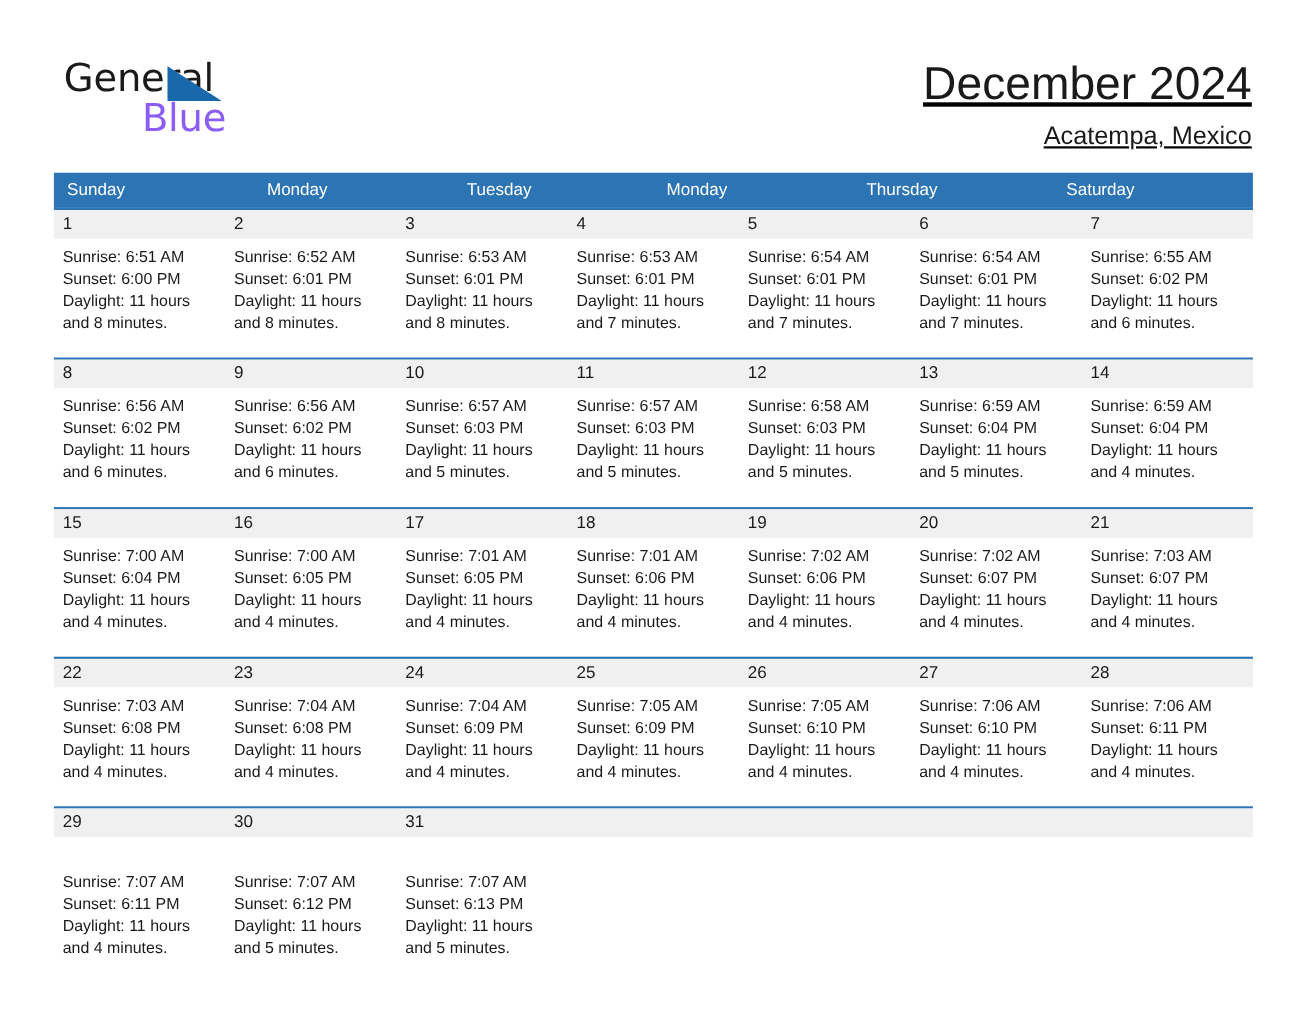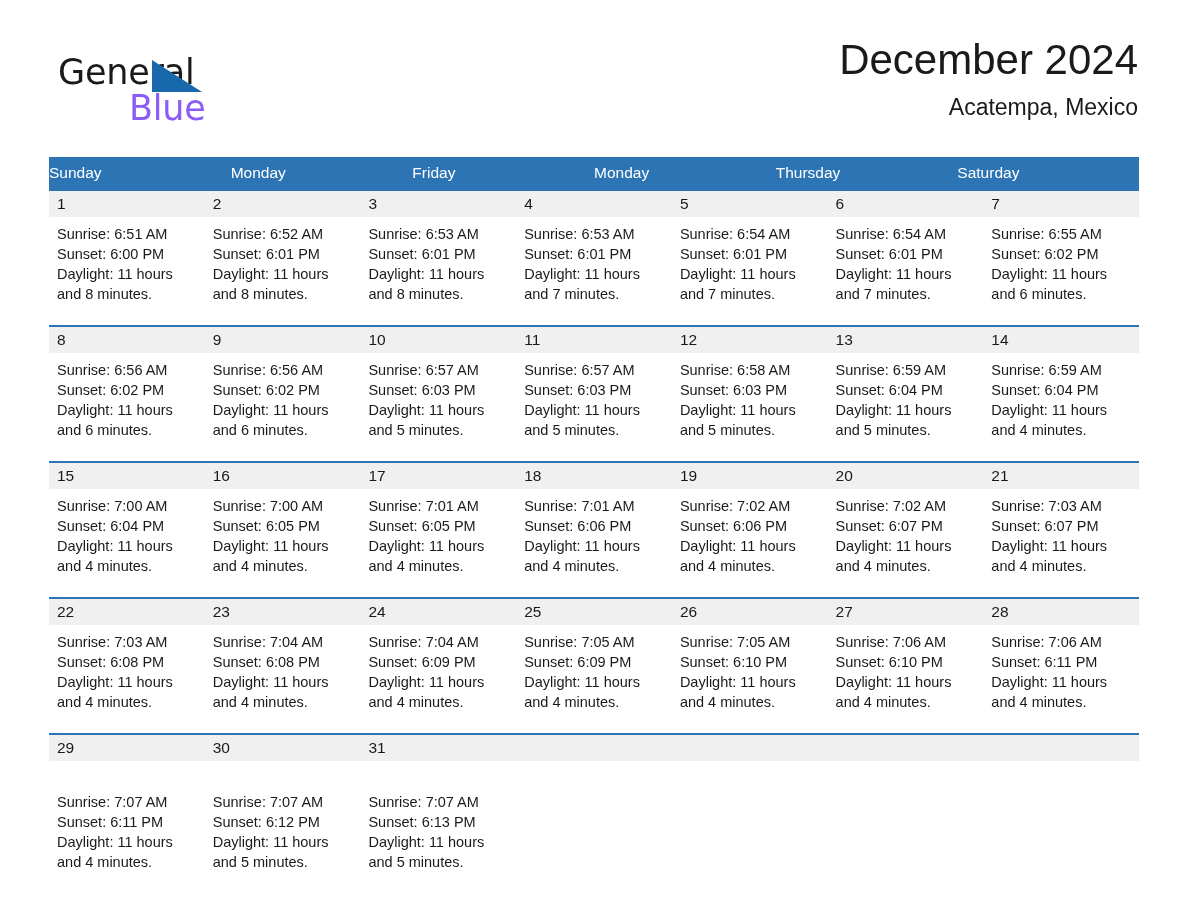--- a/index.html
+++ b/index.html
@@ -63,22 +63,23 @@
     font-size: 35px;
     line-height: 40px;
     color: #8b5cf6;
     font-family: "DejaVu Sans", sans-serif;
     letter-spacing: -0.2px;
     font-weight: 400;
   }
   .title-block {
     position: absolute;
     right: 50px;
-    top: 34px;
+    top: 50px;
     text-align: right;
+    text-decoration: underline;
   }
   .month-title {
     font-size: 42px;
     line-height: 52px;
     font-weight: 400;
     color: #1a1a1a;
     white-space: nowrap;
   }
   .location {
     font-size: 23px;
@@ -99,21 +100,21 @@
   .cal-head {
     display: flex;
     background: #2c74b3;
     height: 32px;
   }
   .cal-head .hcell {
     flex: 1 1 0;
     color: #ffffff;
     font-size: 15.5px;
     line-height: 32px;
-    padding-left: 0;
+    padding-left: 12px;
     box-sizing: border-box;
     white-space: nowrap;
     overflow: hidden;
   }
 
   .week {
     position: relative;
     border-top: 2px solid #2c74b3;
   }
   .week:first-of-type {
@@ -171,21 +172,21 @@
       <div class="month-title">December 2024</div>
       <div class="location">Acatempa, Mexico</div>
     </div>
   </div>
 
   <div class="calendar">
 
     <div class="cal-head">
       <div class="hcell">Sunday</div>
       <div class="hcell">Monday</div>
-      <div class="hcell">Friday</div>
+      <div class="hcell">Tuesday</div>
       <div class="hcell">Monday</div>
       <div class="hcell">Thursday</div>
       <div class="hcell">Saturday</div>
     </div>
 
     <div class="week">
       <div class="numbers">
         <div class="ncell">1</div>
         <div class="ncell">2</div>
         <div class="ncell">3</div>

